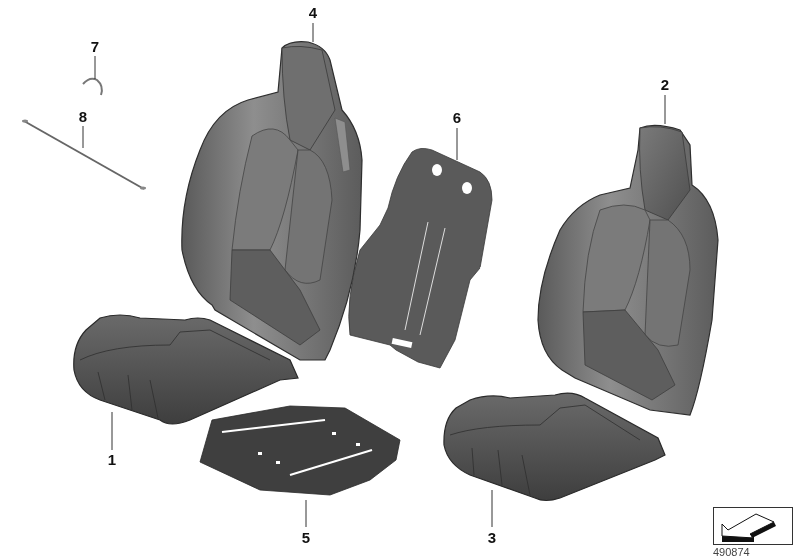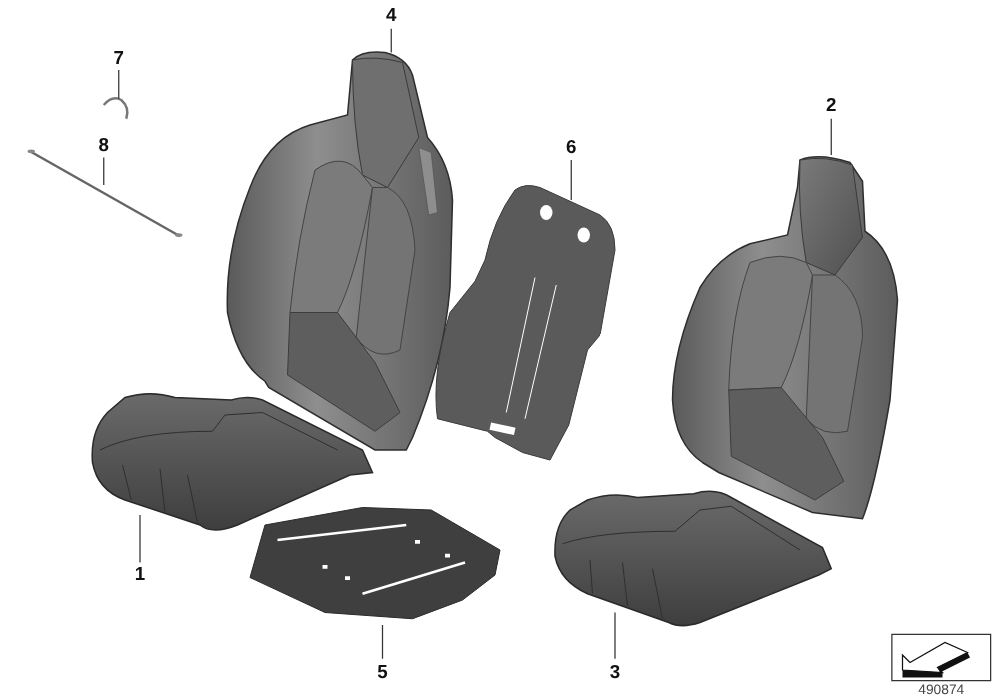--- a/index.html
+++ b/index.html
@@ -1,20 +1,20 @@
 <!DOCTYPE html>
 <html><head>
 <meta charset="utf-8">
 <style>
   html, body { margin:0; padding:0; background:#ffffff; }
   body { width:800px; height:560px; position:relative; overflow:hidden; font-family:"Liberation Sans", sans-serif; }
   .canvas { position:absolute; left:0; top:0; width:800px; height:560px; }
   .callout { position:absolute; font-family:"Liberation Sans", sans-serif; font-weight:bold; font-size:15px; color:#111; line-height:1; transform:translateX(-50%); cursor:pointer; }
   .ref { position:absolute; left:713px; top:507px; width:78px; height:36px; border:1px solid #333; background:#fff; }
-  .ref-num { position:absolute; left:713px; top:546px; width:80px; text-align:center; font-size:11px; color:#444; font-family:"Liberation Sans", sans-serif; }
+  .ref-num { position:absolute; left:713px; top:546px; width:80px; text-align:left; font-size:11px; color:#444; font-family:"Liberation Sans", sans-serif; }
 </style>
 </head>
 <body>
 
 <svg class="canvas" viewBox="0 0 800 560" xmlns="http://www.w3.org/2000/svg">
   <defs>
     <linearGradient id="gLeftBack" x1="0" y1="0" x2="1" y2="0">
       <stop offset="0" stop-color="#5a5a5a"></stop>
       <stop offset="0.4" stop-color="#8e8e8e"></stop>
       <stop offset="1" stop-color="#5c5c5c"></stop>

